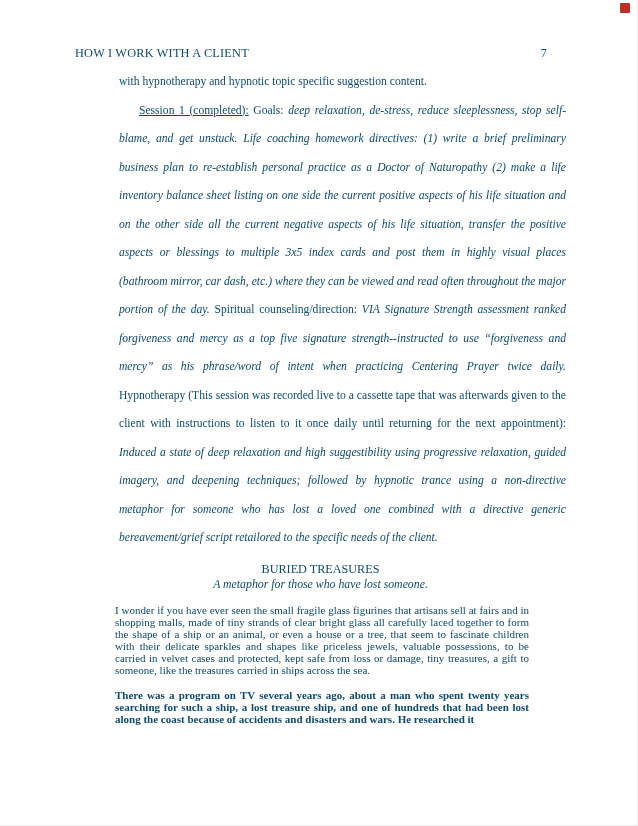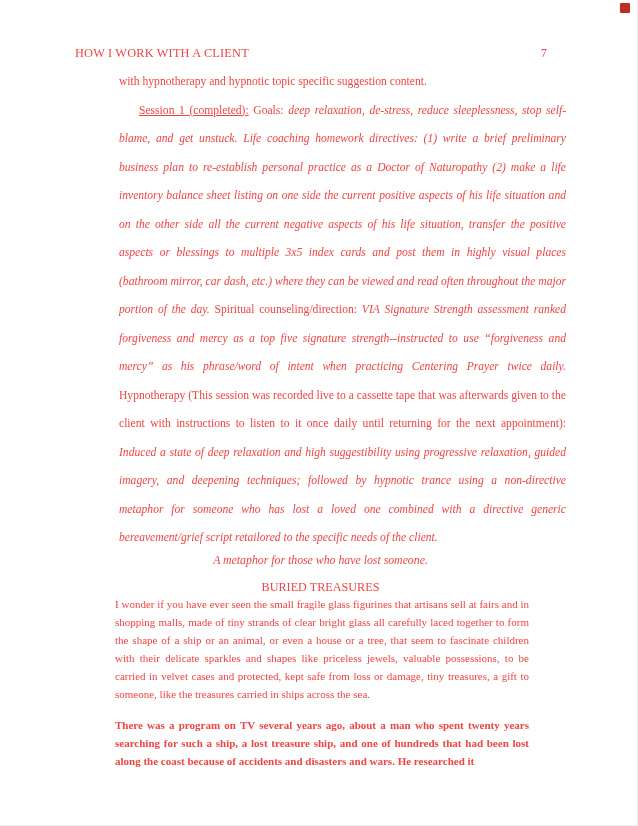--- a/index.html
+++ b/index.html
@@ -6,21 +6,21 @@
   html, body { background: #ffffff; }
   body { width: 638px; height: 826px; overflow: hidden; }
   .page {
     position: relative;
     width: 638px;
     height: 826px;
     background: #ffffff;
     border-right: 1px solid #ececec;
     border-bottom: 1px solid #ececec;
     font-family: "Liberation Serif", serif;
-    color: #ef4444;
+    color: #0c4a6e;
   }
   .corner-mark {
     position: absolute;
     top: 3px;
     right: 7px;
     width: 10px;
     height: 10px;
     border-radius: 1px;
   }
   .header {
@@ -57,38 +57,38 @@
   .para.center-subtitle {
     text-align: center;
     font-size: 11.8px;
     line-height: 14px;
     margin-bottom: 13px;
   }
   .para.block {
     margin-left: 40px;
     width: 414px;
     font-size: 11px;
-    line-height: 18px;
+    line-height: 12px;
     text-align: justify;
   }
   .para.block + .para.block { margin-top: 13px; font-weight: bold; }
   .seg-italic { font-style: italic; }
   .seg-underline { text-decoration: underline; }
   .seg-roman { font-style: normal; }
 </style>
 </head>
 <body>
 
 <div class="page">
   <div class="corner-mark" style="background: rgb(191, 43, 37);"></div>
   <div class="header">
     <span class="header-title">HOW I WORK WITH A CLIENT</span>
     <span class="page-number">7</span>
   </div>
   <div class="content">
       <p class="para body"><span class="seg-roman">with hypnotherapy and hypnotic topic specific suggestion content.</span></p>
       <p class="para body indent"><span class="seg-underline">Session 1 (completed):</span><span class="seg-roman"> Goals: </span><span class="seg-italic">deep relaxation, de-stress, reduce sleeplessness, stop self-blame, and get unstuck.</span><span class="seg-roman">  </span><span class="seg-italic">Life coaching homework directives: (1) write a brief preliminary business plan to re-establish personal practice as a Doctor of Naturopathy (2) make a life inventory balance sheet listing on one side the current positive aspects of his life situation and on the other side all the current negative aspects of his life situation, transfer the positive aspects or blessings to multiple 3x5 index cards and post them in highly visual places (bathroom mirror, car dash, etc.) where they can be viewed and read often throughout the major portion of the day.</span><span class="seg-roman"> Spiritual counseling/direction: </span><span class="seg-italic">VIA Signature Strength assessment ranked forgiveness and mercy as a top five signature strength--instructed to use “forgiveness and mercy” as his phrase/word of intent when practicing Centering Prayer twice daily.</span><span class="seg-roman">  Hypnotherapy (This session was recorded live to a cassette tape that was afterwards given to the client with instructions to listen to it once daily until returning for the next appointment): </span><span class="seg-italic">Induced a state of deep relaxation and high suggestibility using progressive relaxation, guided imagery, and deepening techniques; followed by hypnotic trance using a non-directive metaphor for someone who has lost a loved one combined with a directive generic bereavement/grief script retailored to the specific needs of the client.</span></p>
+      <p class="para center-title"><span class="seg-roman">BURIED TREASURES</span></p>
       <p class="para center-subtitle"><span class="seg-italic">A metaphor for those who have lost someone.</span></p>
-      <p class="para center-title"><span class="seg-roman">BURIED TREASURES</span></p>
       <p class="para block"><span class="seg-roman">I wonder if you have ever seen the small fragile glass figurines that artisans sell at fairs and in shopping malls, made of tiny strands of clear bright glass all carefully laced together to form the shape of a ship or an animal, or even a house or a tree, that seem to fascinate children with their delicate sparkles and shapes like priceless jewels, valuable possessions, to be carried in velvet cases and protected, kept safe from loss or damage, tiny treasures, a gift to someone, like the treasures carried in ships across the sea.</span></p>
       <p class="para block"><span class="seg-roman">There was a program on TV several years ago, about a man who spent twenty years searching for such a ship, a lost treasure ship, and one of hundreds that had been lost along the coast because of accidents and disasters and wars. He researched it</span></p>
     </div>
 </div>
 
 </body></html>

